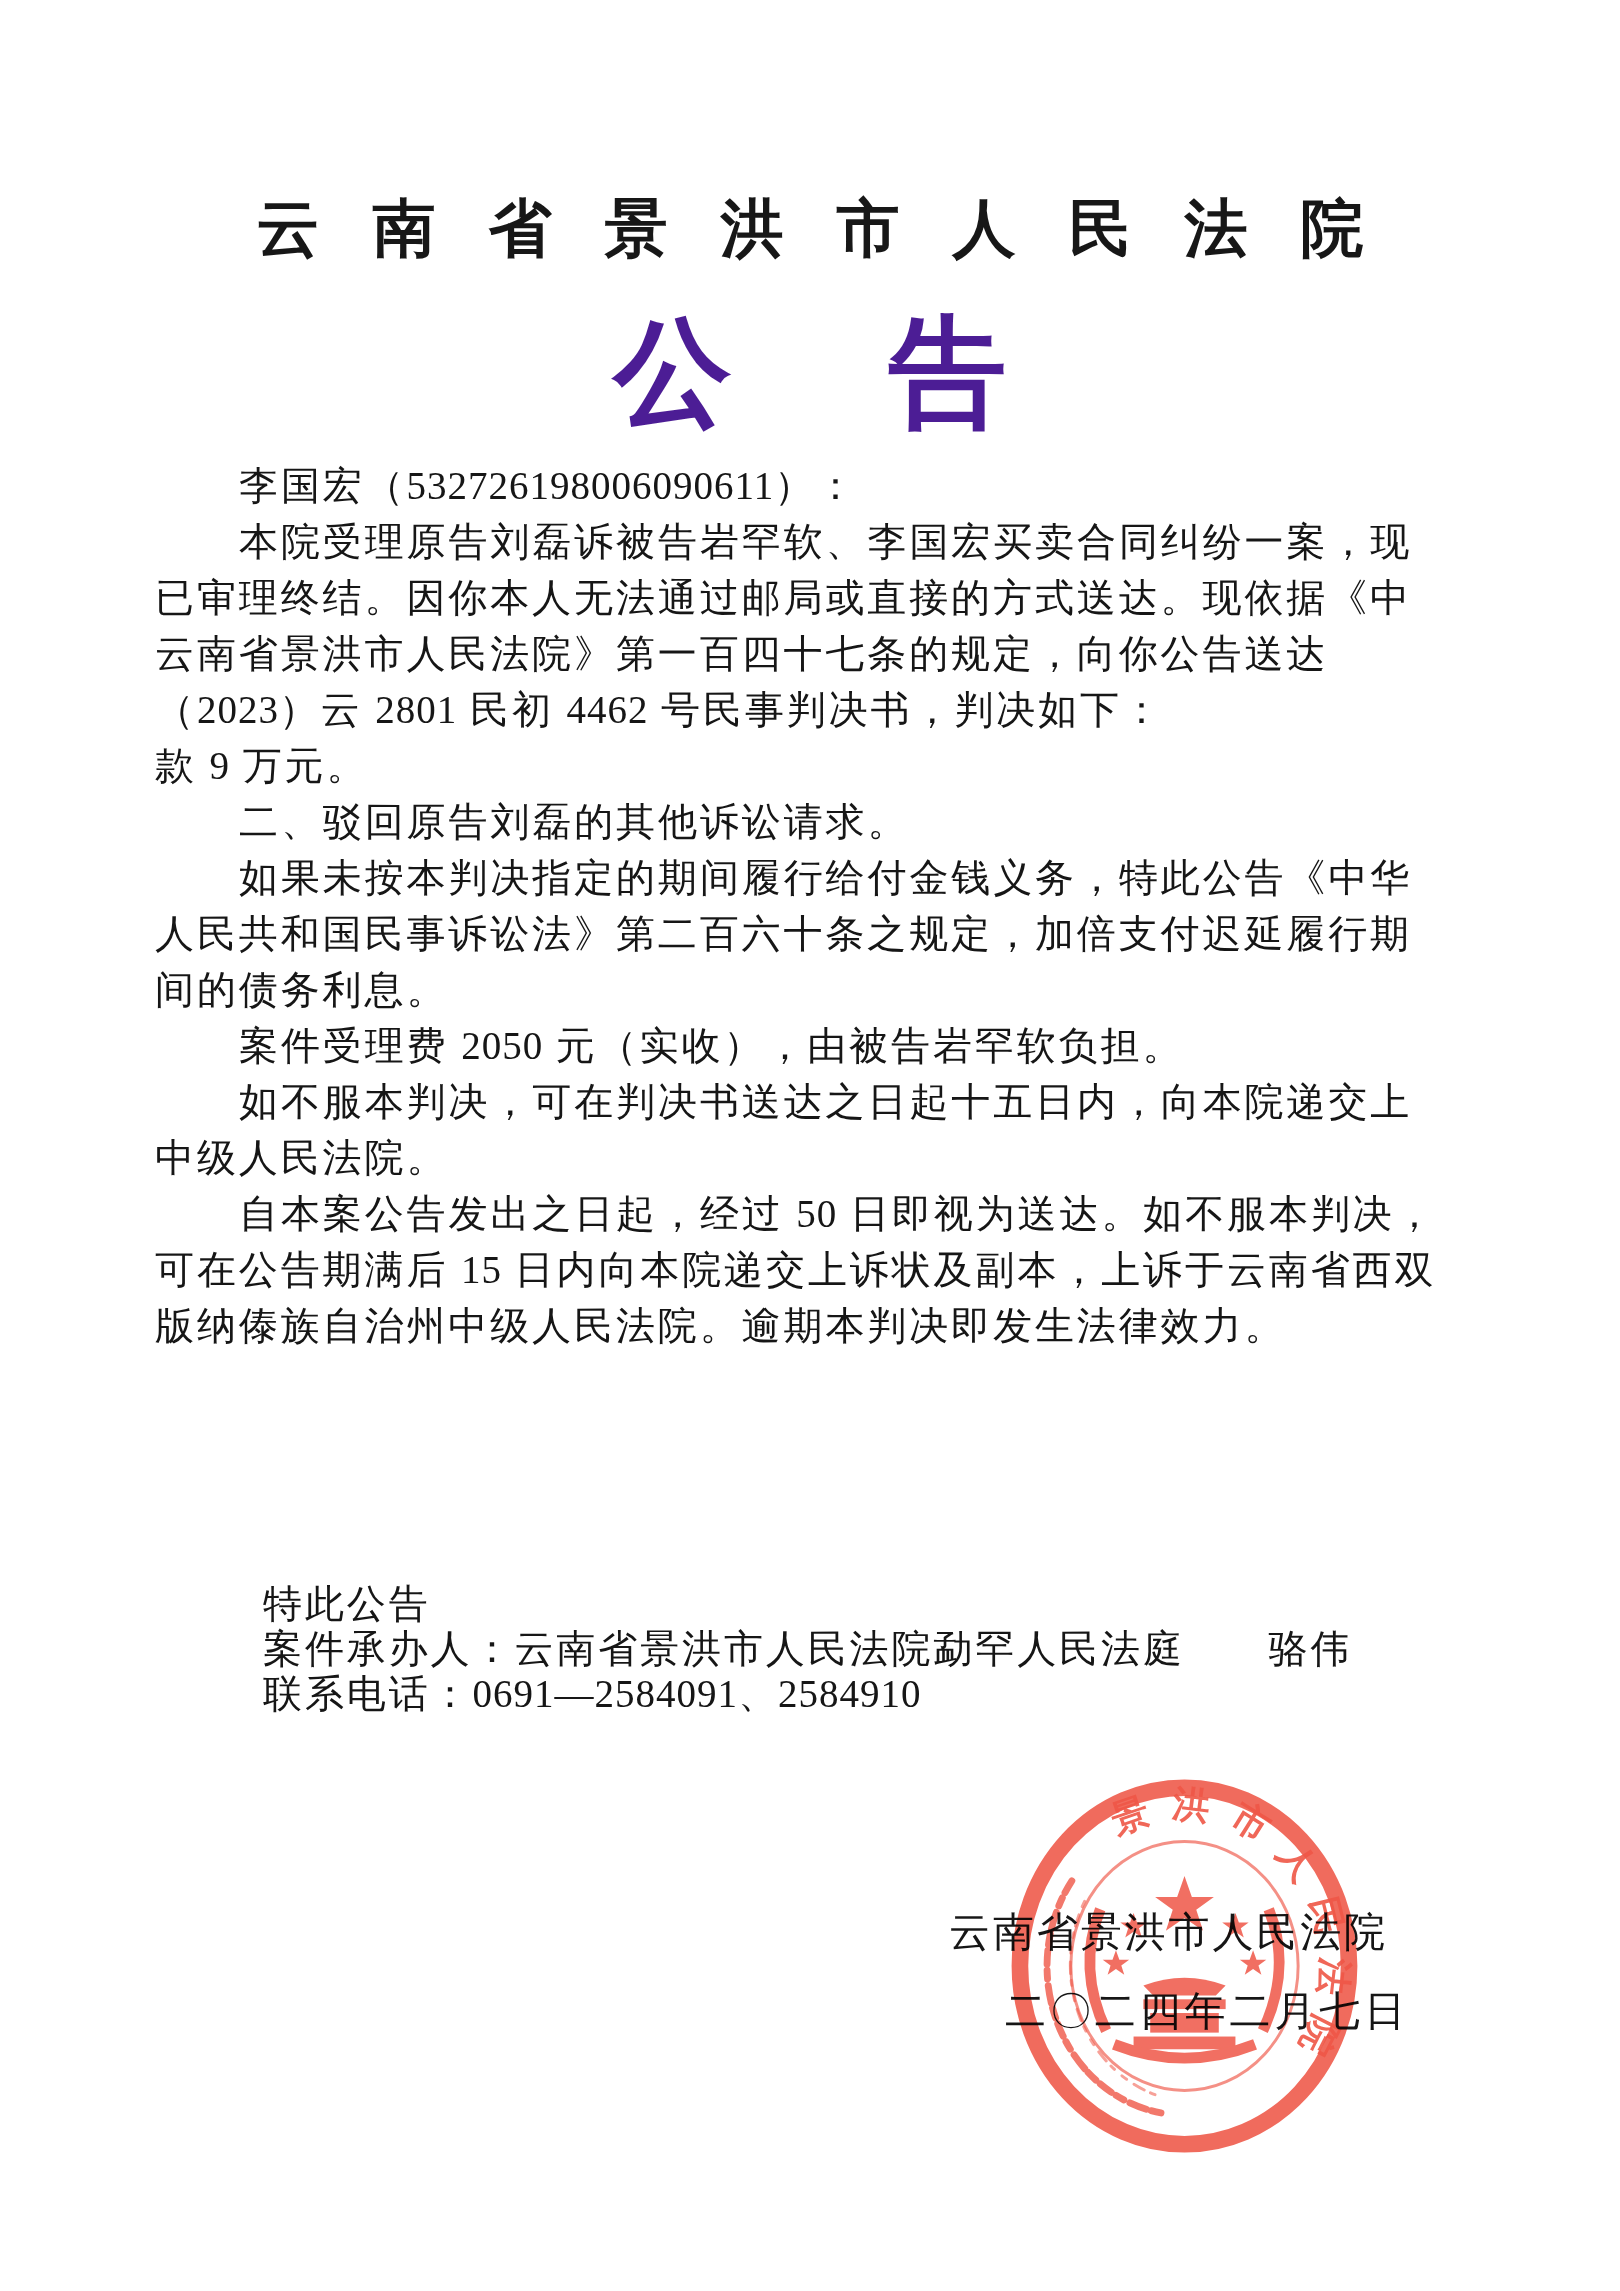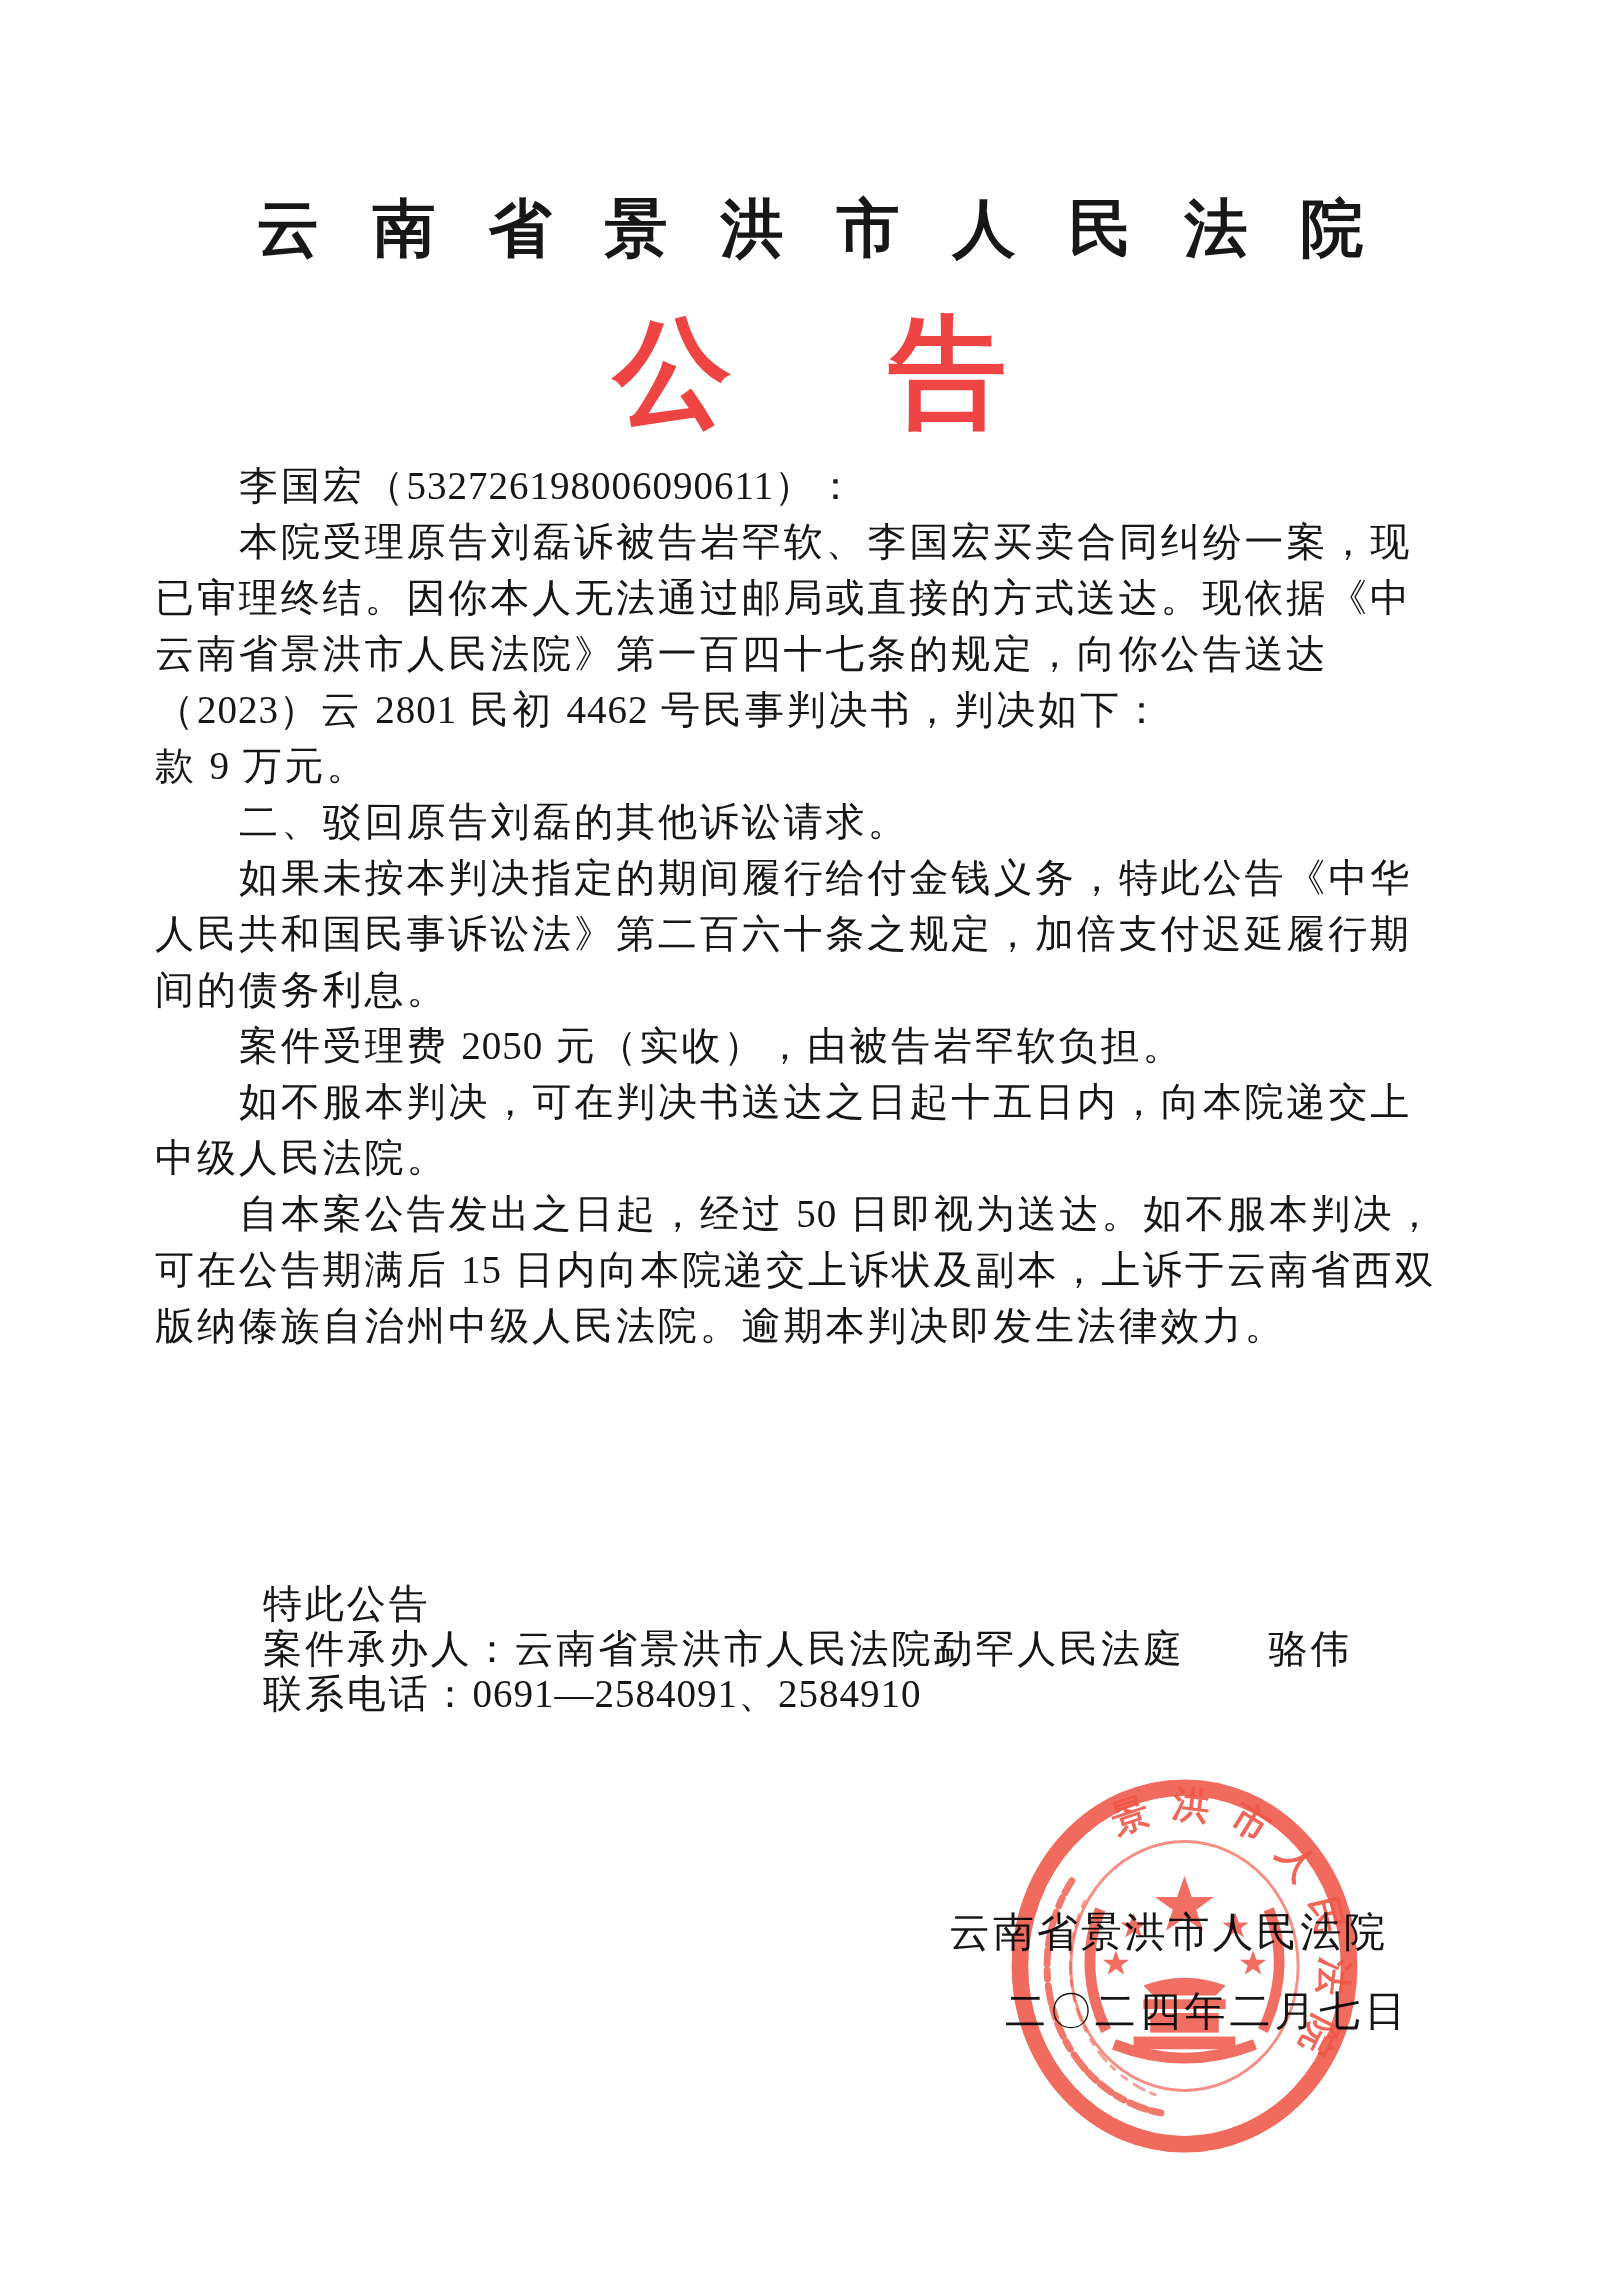--- a/index.html
+++ b/index.html
@@ -18,21 +18,21 @@
     font-size:63px;font-weight:700;
     letter-spacing:53px;text-indent:53px;
     color:#171717;
     white-space:nowrap;
   }
   .announcement-title{
     position:absolute;top:294px;left:0;right:0;
     text-align:center;
     font-size:118px;font-weight:700;
     letter-spacing:157px;text-indent:157px;
-    color:#ef4444;
+    color:#4c1d95;
     white-space:nowrap;
   }
   .body-block{
     position:absolute;top:458px;left:155px;width:1325px;
   }
   .line{
     height:56px;line-height:56px;
     font-size:39px;
     letter-spacing:2.9px;
     white-space:nowrap;

